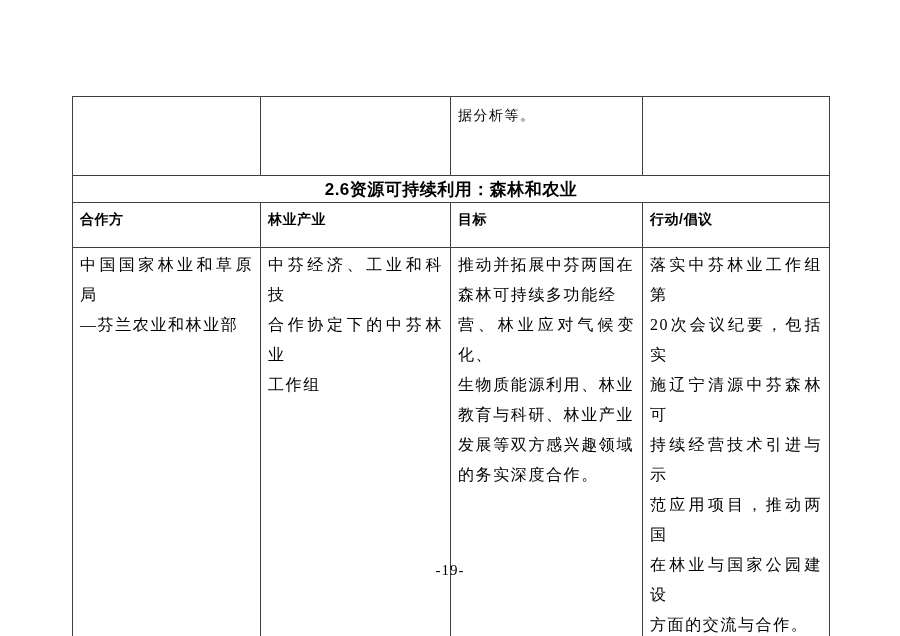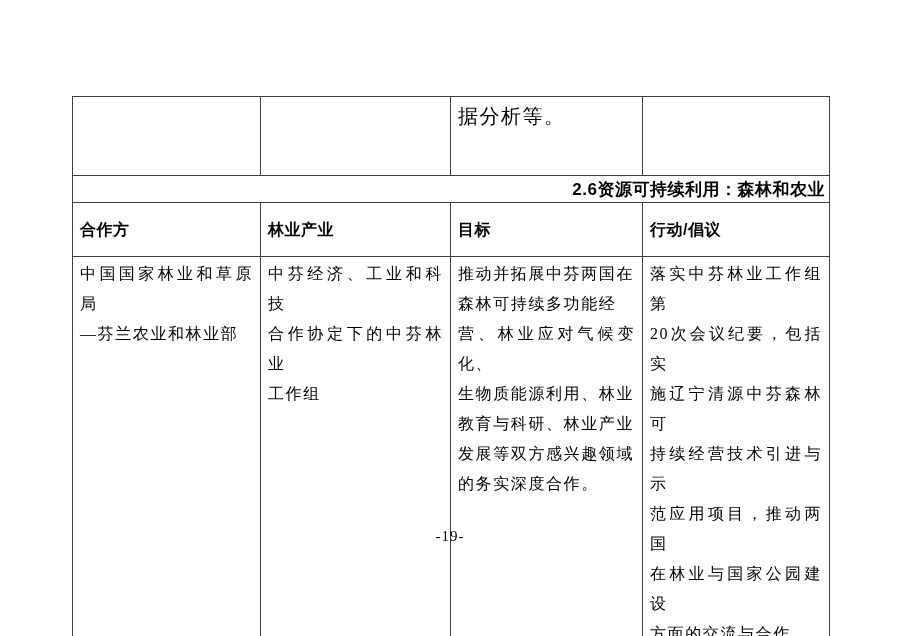--- a/index.html
+++ b/index.html
@@ -26,59 +26,59 @@
   }
   table.coop-table td, table.coop-table th {
     border: 1px solid #3f3f3f;
     vertical-align: top;
     padding: 2px 7px;
     overflow: hidden;
   }
   
   tr.row-continuation td {
     height: 72px;
-    font-size: 20px;
+    font-size: 14px;
     line-height: 30px;
     letter-spacing: 1.5px;
     padding-top: 4px;
   }
   
   tr.row-section td {
     height: 24px;
-    text-align: right;
+    text-align: center;
     vertical-align: middle;
     font-family: "Liberation Sans", sans-serif;
     font-weight: bold;
     font-size: 17px;
     letter-spacing: 0.5px;
     padding: 1px 4px;
   }
   
   tr.row-header th {
     height: 34px;
     text-align: left;
     font-family: "Liberation Sans", sans-serif;
     font-weight: bold;
-    font-size: 16px;
+    font-size: 14px;
     letter-spacing: 0.5px;
-    padding-top: 17px;
+    padding-top: 8px;
   }
   
   tr.row-content td {
     height: 283px;
     font-size: 16px;
     line-height: 30px;
     letter-spacing: 1.6px;
     white-space: pre-line;
     text-align: justify;
   }
   .page-number {
     position: absolute;
     left: 0;
-    top: 528px;
+    top: 562px;
     width: 100%;
     text-align: center;
     font-family: "Liberation Serif", serif;
     font-size: 15px;
     letter-spacing: 1px;
     color: #000000;
   }
 </style>
 </head>
 <body>

